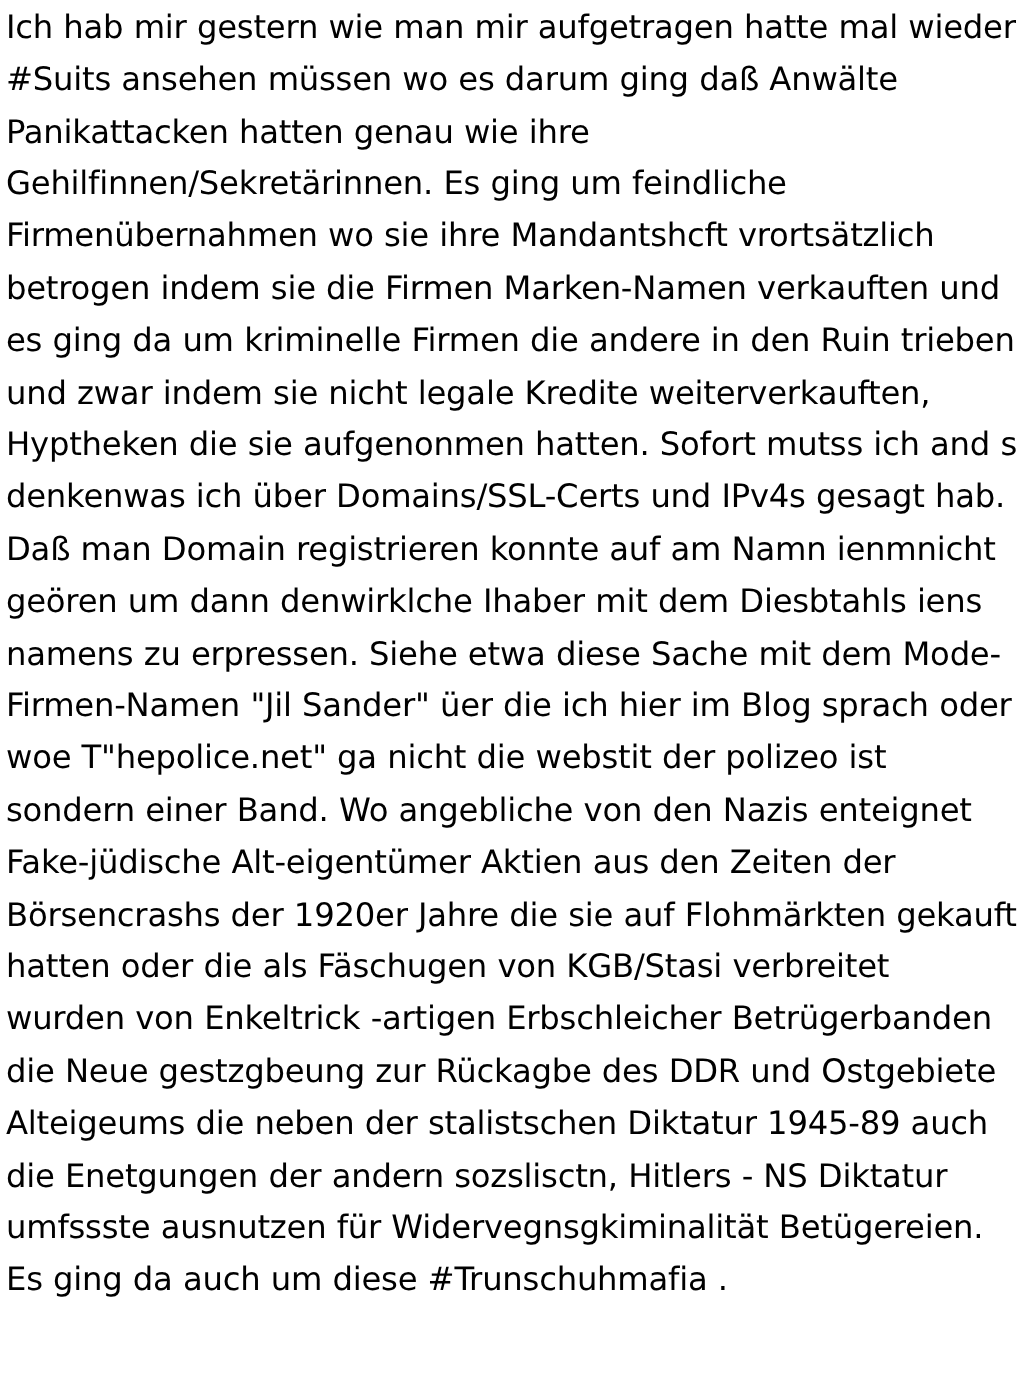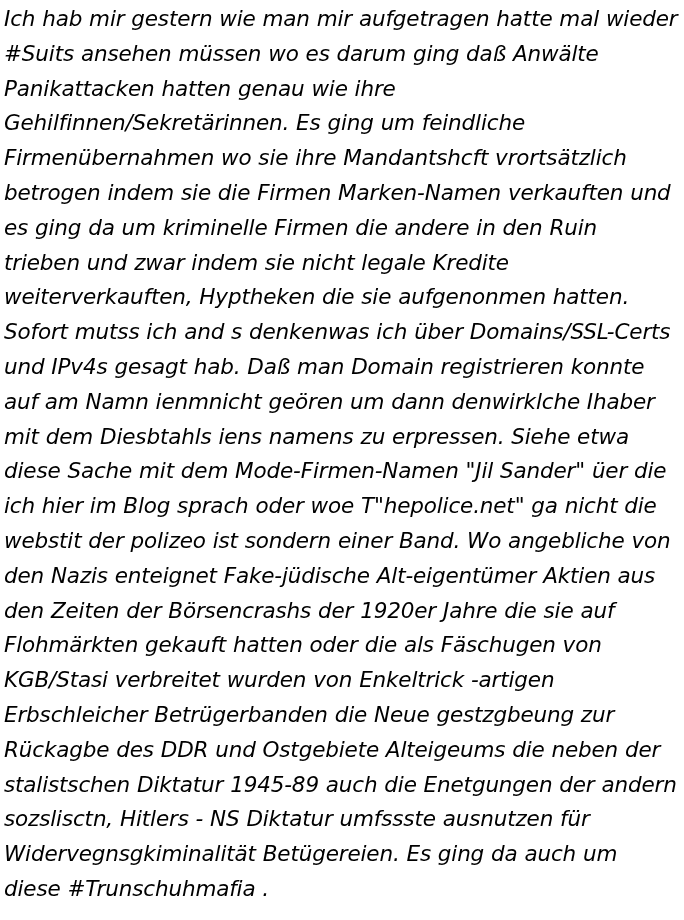--- a/index.html
+++ b/index.html
@@ -10,21 +10,20 @@
   body {
     width: 684px;
     height: 920px;
     overflow: hidden;
     font-family: "DejaVu Sans", sans-serif;
   }
   #text-block {
     padding: 2px 6px 0 4px;
     box-sizing: border-box;
     width: 684px;
-    font-style: italic;
   }
   .body-text {
     font-family: "DejaVu Sans", sans-serif;
     font-size: 21.5px;
     line-height: 34.8px;
     color: #000000;
     letter-spacing: -0.15px;
     word-spacing: 0.2px;
     text-align: left;
     white-space: pre-wrap;

